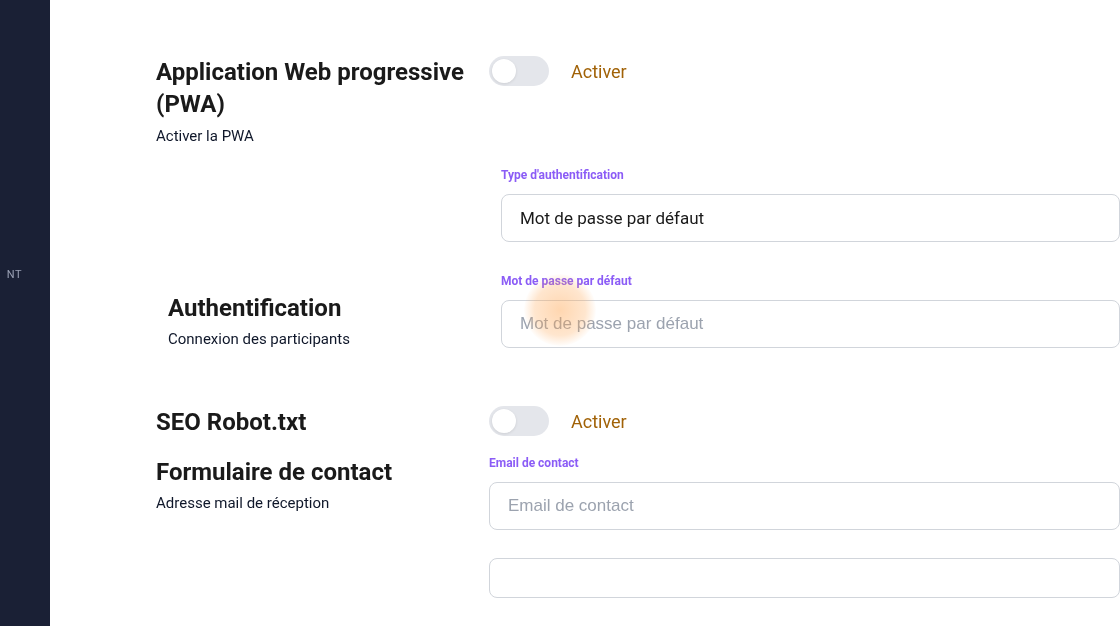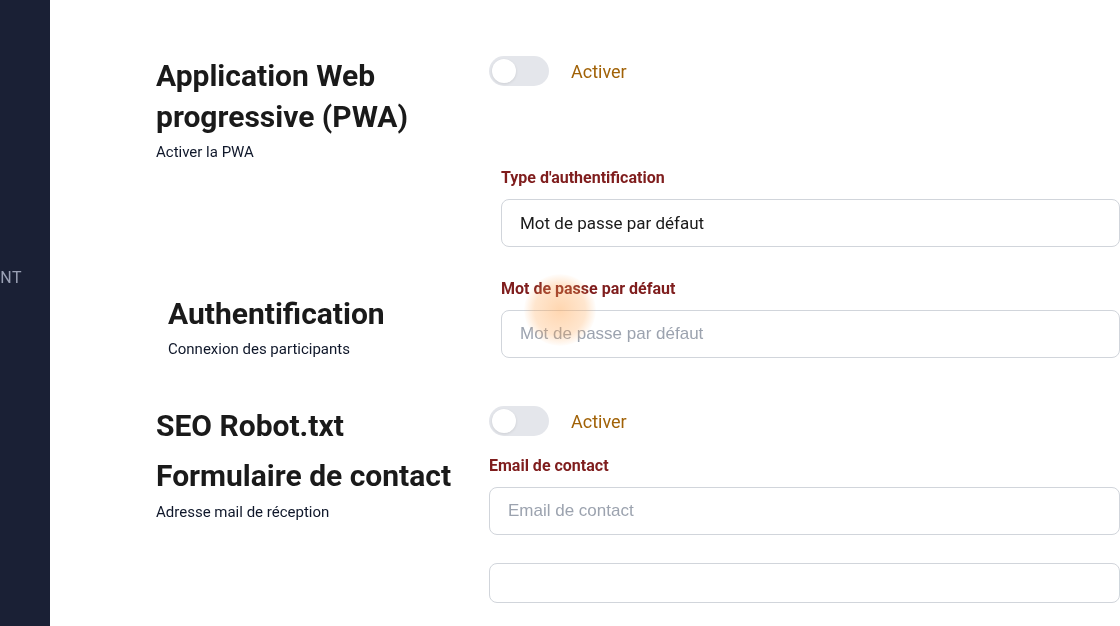--- a/index.html
+++ b/index.html
@@ -21,21 +21,21 @@
       top: 0;
       width: 50px;
       height: 626px;
       background: #1a2035;
     }
     .sidebar-text {
       position: absolute;
       top: 268px;
       left: 0;
       color: #9aa0b4;
-      font-size: 16px;
+      font-size: 11px;
       letter-spacing: 0.5px;
       width: 50px;
       text-align: right;
       padding-right: 28px;
     }
     .content {
       position: absolute;
       left: 50px;
       top: 0;
       right: 0;
@@ -47,21 +47,21 @@
       padding-left: 106px;
     }
     .section-left {
       width: 333px;
       flex-shrink: 0;
     }
     .section-right {
       flex: 1;
     }
     .section-title {
-      font-size: 30px;
+      font-size: 24px;
       font-weight: 700;
       color: #1a1a1a;
       line-height: 1.35;
     }
     .section-subtitle {
       font-size: 15px;
       color: #0f172a;
       margin-top: 6px;
     }
     .toggle-row {
@@ -85,23 +85,23 @@
       border-radius: 50%;
       top: 3px;
       left: 3px;
       box-shadow: 0 1px 3px rgba(0,0,0,0.1);
     }
     .toggle-label {
       font-size: 18px;
       color: #a16207;
     }
     .field-label {
-      font-size: 16px;
+      font-size: 12px;
       font-weight: 700;
-      color: #7f1d1d;
+      color: #8b5cf6;
       margin-bottom: 12px;
     }
     .select-field {
       width: 100%;
       height: 48px;
       border: 1px solid #d1d5db;
       border-radius: 8px;
       padding: 0 18px;
       font-size: 17px;
       color: #1a1a1a;

